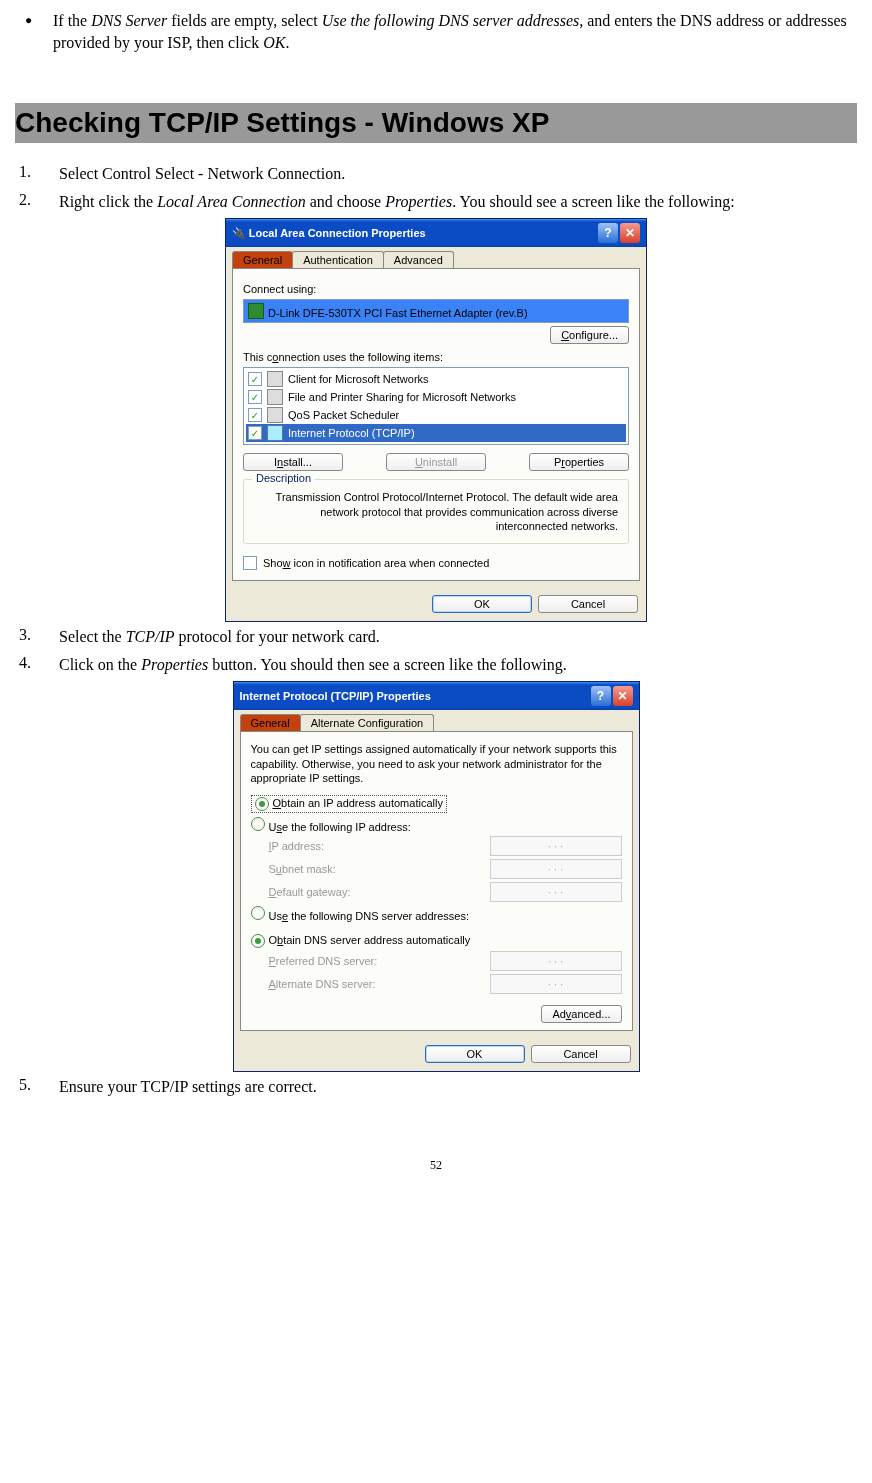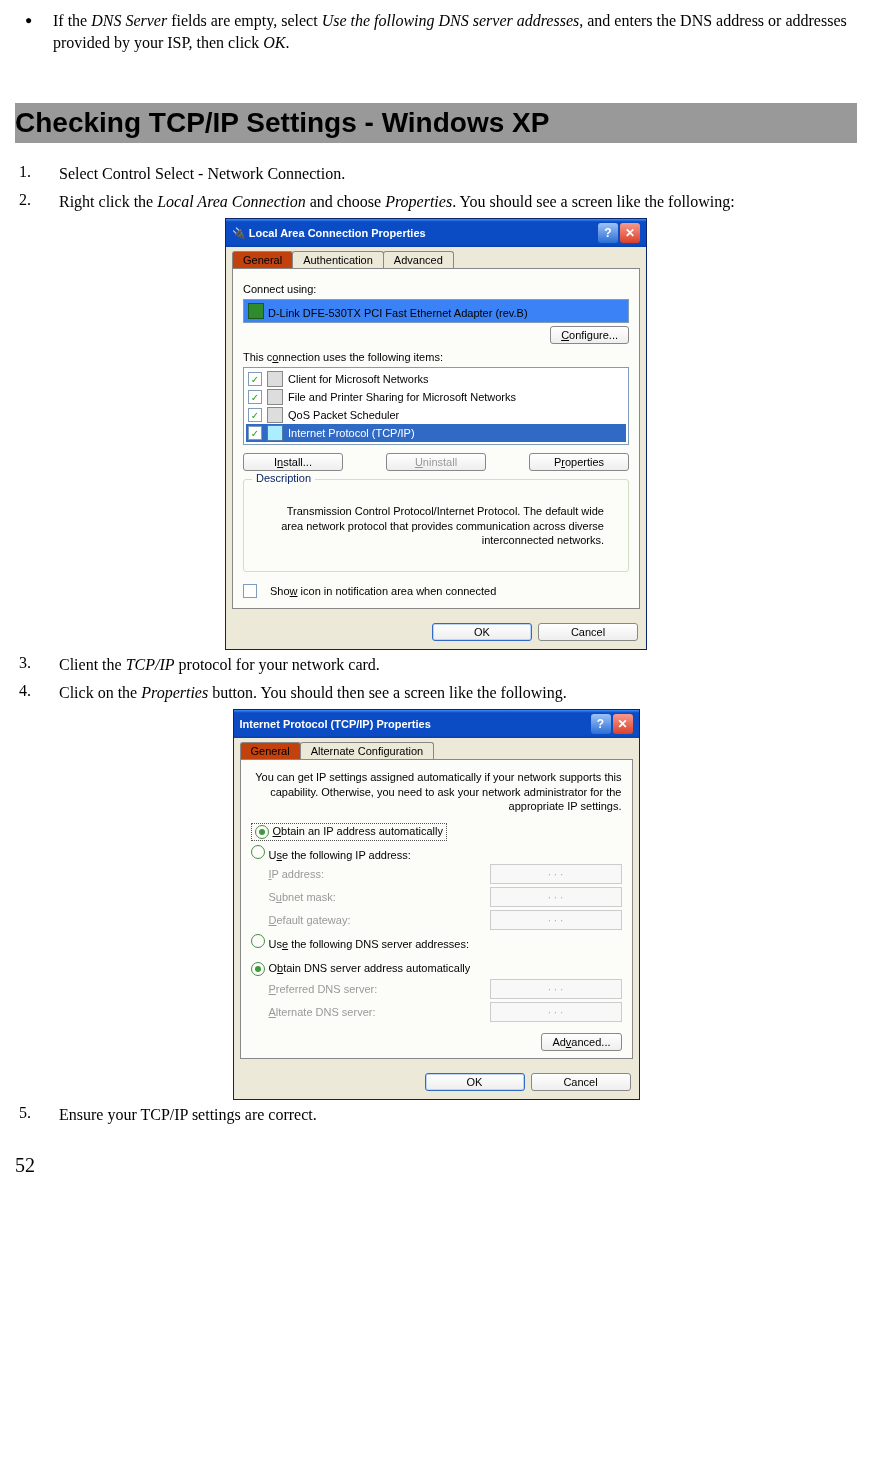--- a/index.html
+++ b/index.html
@@ -42,34 +42,34 @@
   .xp-pane { border:1px solid #888; background:#fcfcf9; margin:0 6px 6px 6px; padding:10px; }
   .xp-label { margin: 4px 0; }
   .xp-white-box { background:#3b82f6; border:1px solid #7f9db9; padding:3px 4px; display:flex; align-items:flex-end; gap:4px; }
   .xp-btn { background: linear-gradient(to bottom,#fff,#eee); border:1px solid #888; border-radius:3px; padding:2px 10px; font-size:11px; }
   .xp-btn-wide { min-width: 78px; text-align:center;}
   .xp-btn-default { border:1px solid #3169c6; box-shadow: 0 0 0 1px #bcd4f6 inset;}
   .xp-list { background:#fff; border:1px solid #7f9db9; padding:2px; }
   .xp-list-row { display:flex; align-items:center; gap:5px; padding:1px 2px; }
   .xp-list-row.selected { background:#316ac5; color:#fff; }
   .xp-checkbox { width:12px; height:12px; border:1px solid #7f9db9; background:#fff; display:inline-flex; align-items:center; justify-content:center; font-size:10px; color:#21a121; }
-  .xp-fieldset { border:1px solid #cfe0c6; border-radius:3px; padding:24px; margin-top:8px; position:relative; }
+  .xp-fieldset { border:1px solid #cfe0c6; border-radius:3px; padding:10px; margin-top:8px; position:relative; }
   .xp-fieldset-legend { position:absolute; top:-8px; left:8px; background:#fcfcf9; padding:0 4px; color:#0a246a; font-size:11px; }
   .xp-btns-row { display:flex; justify-content:space-between; margin-top:8px; }
   .xp-bottom-btns { display:flex; justify-content:flex-end; gap:6px; padding:8px; background:#ece9d8;}
   .small-icon { width:14px; height:14px; display:inline-block; }
   .icon-adapter { background:#2e8b2e; border:1px solid #185a18; }
   .icon-net { background:#ddd;border:1px solid #888; }
   .icon-proto { background:#aef;border:1px solid #57a; }
   .radio { width:12px;height:12px;border-radius:50%;border:1px solid #4a8a4a;display:inline-flex;align-items:center;justify-content:center;margin-right:4px; }
   .radio.sel::after{content:"";width:6px;height:6px;border-radius:50%;background:#3c9b3c;}
   .ip-field { display:flex; align-items:center; justify-content:space-between; margin:3px 0 3px 18px; color:#999; }
   .ip-box { width:130px; height:18px; border:1px solid #ccc; background:#f8f8f8; display:flex; align-items:center; justify-content:space-evenly; color:#aaa; font-size:10px;}
   .underline-mnemonic { text-decoration: underline; }
-  .page-number { text-align:left; margin-top: 28px; font-size:20px;}
+  .page-number { text-align:center; margin-top: 60px; font-size:12px;}
 </style>
 </head>
 <body>
 
 <div class="bullet-item">
   <div class="bullet">●</div>
   <div class="bullet-text">
     <span>If the </span><span class="italic">DNS Server</span><span> fields are empty, select </span><span class="italic">Use the following DNS server addresses</span><span>, and enters the DNS address or addresses provided by your ISP, then click </span><span class="italic">OK</span><span>.</span>
   </div>
 </div>
@@ -136,35 +136,35 @@
       </div>
       <div class="xp-btns-row">
         <span class="xp-btn xp-btn-wide">I<span class="underline-mnemonic">n</span>stall...</span>
         <span class="xp-btn xp-btn-wide" style="color:#999;"><span class="underline-mnemonic">U</span>ninstall</span>
         <span class="xp-btn xp-btn-wide">P<span class="underline-mnemonic">r</span>operties</span>
       </div>
       <div class="xp-fieldset">
         <div class="xp-fieldset-legend">Description</div>
         <div style="line-height:1.3;text-align:right;">Transmission Control Protocol/Internet Protocol. The default wide area network protocol that provides communication across diverse interconnected networks.</div>
       </div>
-      <div style="margin-top:12px;display:flex;align-items:center;gap:13px;">
+      <div style="margin-top:12px;display:flex;align-items:center;gap:6px;">
         <span class="xp-checkbox"></span>
         <span>Sho<span class="underline-mnemonic">w</span> icon in notification area when connected</span>
       </div>
     </div>
     <div class="xp-bottom-btns">
       <span class="xp-btn xp-btn-wide xp-btn-default">OK</span>
       <span class="xp-btn xp-btn-wide">Cancel</span>
     </div>
   </div>
 </div>
 
 <div class="num-item">
   <div class="num">3.</div>
-  <div class="num-text"><span>Client the </span><span class="italic">TCP/IP</span><span> protocol for your network card.</span></div>
+  <div class="num-text"><span>Select the </span><span class="italic">TCP/IP</span><span> protocol for your network card.</span></div>
 </div>
 
 <div class="num-item">
   <div class="num">4.</div>
   <div class="num-text"><span>Click on the </span><span class="italic">Properties</span><span> button. You should then see a screen like the following.</span></div>
 </div>
 
 <div class="figure-container">
   <div class="xp-window" style="width:405px;">
     <div class="xp-titlebar">
@@ -172,21 +172,21 @@
       <span class="title-icons">
         <span class="title-btn help-btn">?</span>
         <span class="title-btn close-btn">✕</span>
       </span>
     </div>
     <div class="xp-tabs">
       <div class="xp-tab active">General</div>
       <div class="xp-tab">Alternate Configuration</div>
     </div>
     <div class="xp-pane">
-      <div style="line-height:1.3;margin-bottom:10px;text-align:right;">You can get IP settings assigned automatically if your network supports this capability. Otherwise, you need to ask your network administrator for the appropriate IP settings.</div>
+      <div style="line-height:1.3;margin-bottom:10px;">You can get IP settings assigned automatically if your network supports this capability. Otherwise, you need to ask your network administrator for the appropriate IP settings.</div>
 
       <div style="border:1px dotted #555;display:inline-block;padding:1px 3px;">
         <span class="radio sel"></span><span class="underline-mnemonic">O</span>btain an IP address automatically
       </div>
       <div style="margin-top:4px;">
         <span class="radio"></span>U<span class="underline-mnemonic">s</span>e the following IP address:
       </div>
       <div class="ip-field">
           <span><span class="underline-mnemonic">I</span>P address:</span>
           <span class="ip-box">· · ·</span>

